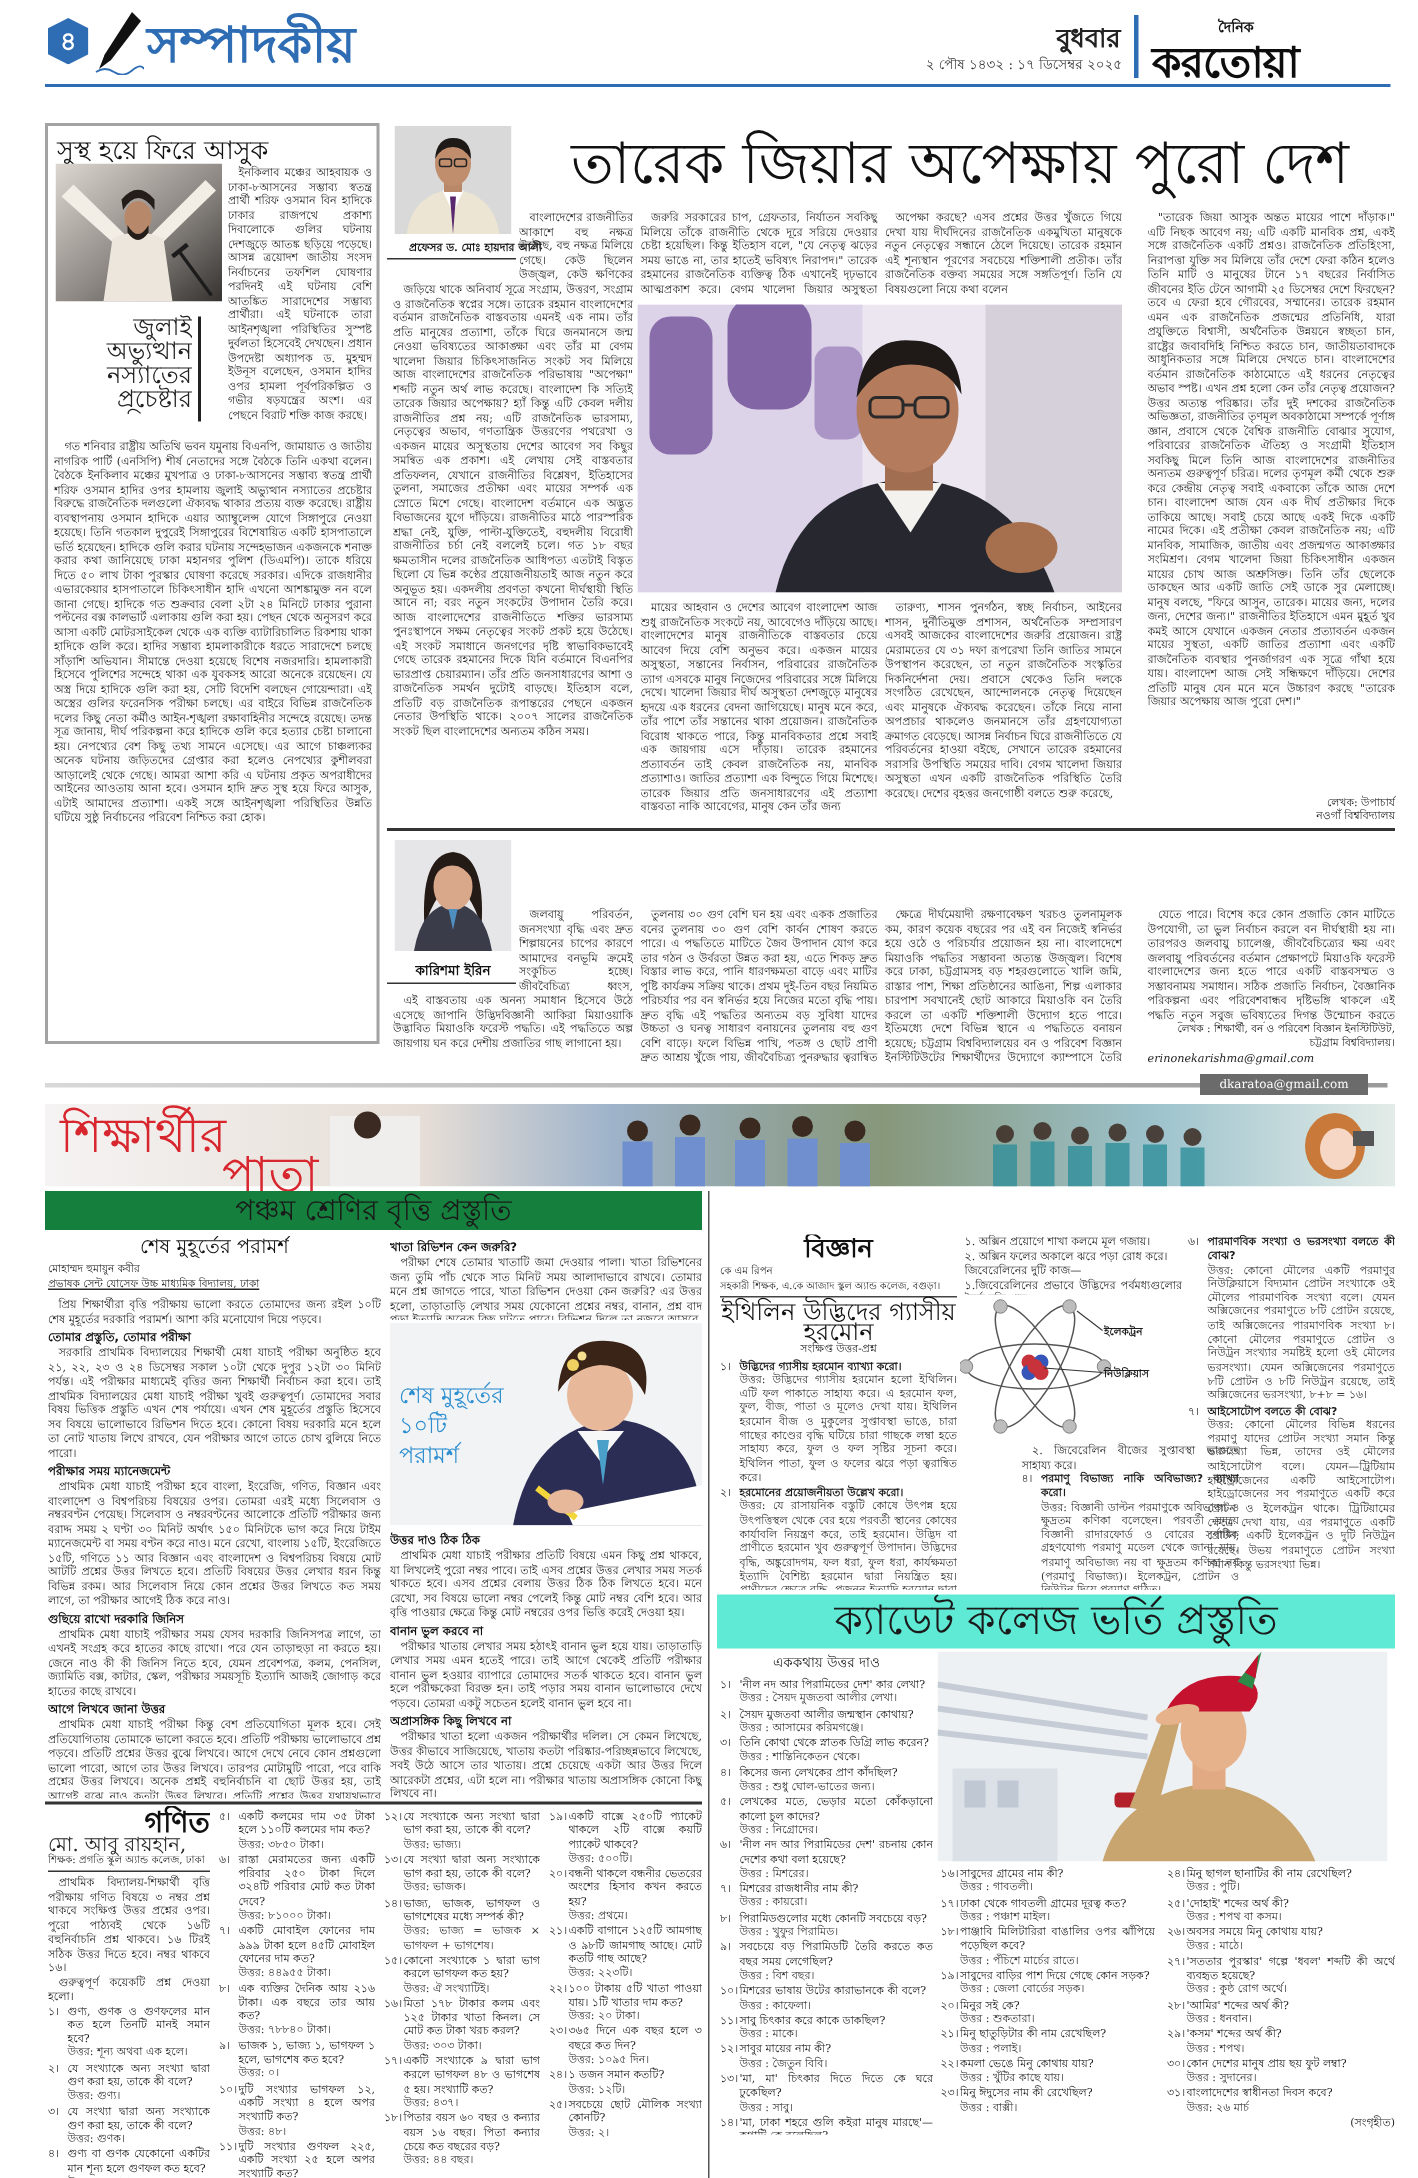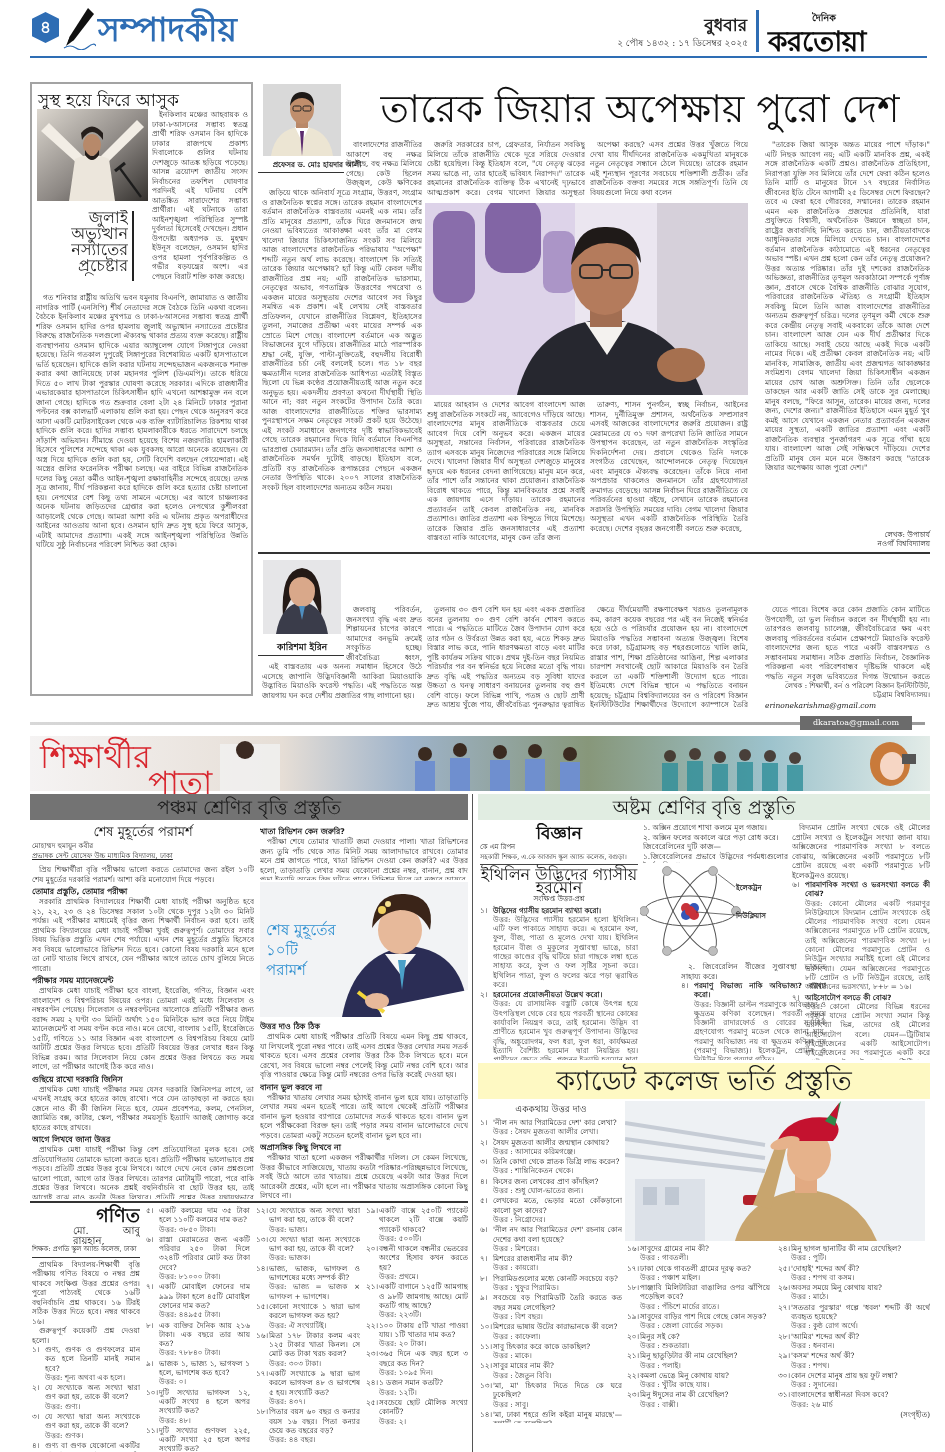--- a/index.html
+++ b/index.html
@@ -209,22 +209,21 @@
         <rect x="732" y="27" width="16" height="28"></rect>
         <rect x="757" y="29" width="16" height="26"></rect>
     </g>
     <ellipse cx="860" cy="28" rx="20" ry="22" fill="#c97a3a"></ellipse>
     <ellipse cx="862" cy="30" rx="12" ry="14" fill="#f6d6c4"></ellipse>
     <rect x="872" y="18" width="14" height="10" fill="#555"></rect>
   </svg>
   <div class="abs" style="left:40px;top:732px;font-size:32px;color:#d8262e;font-family:'DejaVu Serif',serif;white-space:nowrap;">শিক্ষার্থীর</div>
   <div class="abs" style="left:148px;top:758px;font-size:32px;color:#d8262e;font-family:'DejaVu Serif',serif;white-space:nowrap;">পাতা</div>
 
-  <div class="sec-head" style="left:30px;top:794px;width:438px;height:26px;line-height:26px;font-size:19px;background:#737373;">পঞ্চম শ্রেণির বৃত্তি প্রস্তুতি</div>
-  <div class="sec-head" style="left:478px;top:794px;width:452px;height:26px;line-height:26px;font-size:19px;background:#e1ede2;">অষ্টম শ্রেণির বৃত্তি প্রস্তুতি</div>
+  <div class="sec-head" style="left:30px;top:794px;width:438px;height:26px;line-height:26px;font-size:19px;background:#15803d;">পঞ্চম শ্রেণির বৃত্তি প্রস্তুতি</div>
   <div class="rule" style="left:472px;top:794px;width:1px;height:658px;background:#555;"></div>
 
   <div class="col" style="left:32px;top:824px;width:222px;height:375px;">
     <div style="text-align:center;font-size:13px;line-height:16px;font-family:'DejaVu Serif',serif;color:#111;">শেষ মুহূর্তের পরামর্শ</div>
     <div style="font-size:7px;margin-top:2px;">মোহাম্মদ হুমায়ুন কবীর</div>
     <div style="font-size:7px;text-decoration:underline;margin-bottom:4px;">প্রভাষক সেন্ট যোসেফ উচ্চ মাধ্যমিক বিদ্যালয়, ঢাকা</div>
     <div>
         <p>প্রিয় শিক্ষার্থীরা বৃত্তি পরীক্ষায় ভালো করতে তোমাদের জন্য রইল ১০টি শেষ মুহূর্তের দরকারি পরামর্শ। আশা করি মনোযোগ দিয়ে পড়বে।</p>
         <div class="sub-h">তোমার প্রস্তুতি, তোমার পরীক্ষা</div>
         <p>সরকারি প্রাথমিক বিদ্যালয়ের শিক্ষার্থী মেধা যাচাই পরীক্ষা অনুষ্ঠিত হবে ২১, ২২, ২৩ ও ২৪ ডিসেম্বর সকাল ১০টা থেকে দুপুর ১২টা ৩০ মিনিট পর্যন্ত। এই পরীক্ষার মাধ্যমেই বৃত্তির জন্য শিক্ষার্থী নির্বাচন করা হবে। তাই প্রাথমিক বিদ্যালয়ের মেধা যাচাই পরীক্ষা খুবই গুরুত্বপূর্ণ। তোমাদের সবার বিষয় ভিত্তিক প্রস্তুতি এখন শেষ পর্যায়ে। এখন শেষ মুহূর্তের প্রস্তুতি হিসেবে সব বিষয়ে ভালোভাবে রিভিশন দিতে হবে। কোনো বিষয় দরকারি মনে হলে তা নোট খাতায় লিখে রাখবে, যেন পরীক্ষার আগে তাতে চোখ বুলিয়ে নিতে পারো।</p>
@@ -263,21 +262,21 @@
       <p>প্রাথমিক মেধা যাচাই পরীক্ষার প্রতিটি বিষয়ে এমন কিছু প্রশ্ন থাকবে, যা লিখলেই পুরো নম্বর পাবে। তাই এসব প্রশ্নের উত্তর লেখার সময় সতর্ক থাকতে হবে। এসব প্রশ্নের বেলায় উত্তর ঠিক ঠিক লিখতে হবে। মনে রেখো, সব বিষয়ে ভালো নম্বর পেলেই কিন্তু মোট নম্বর বেশি হবে। আর বৃত্তি পাওয়ার ক্ষেত্রে কিন্তু মোট নম্বরের ওপর ভিত্তি করেই দেওয়া হয়।</p>
       <div class="sub-h">বানান ভুল করবে না</div>
       <p>পরীক্ষার খাতায় লেখার সময় হঠাৎই বানান ভুল হয়ে যায়। তাড়াতাড়ি লেখার সময় এমন হতেই পারে। তাই আগে থেকেই প্রতিটি পরীক্ষার বানান ভুল হওয়ার ব্যাপারে তোমাদের সতর্ক থাকতে হবে। বানান ভুল হলে পরীক্ষকেরা বিরক্ত হন। তাই পড়ার সময় বানান ভালোভাবে দেখে পড়বে। তোমরা একটু সচেতন হলেই বানান ভুল হবে না।</p>
       <div class="sub-h">অপ্রাসঙ্গিক কিছু লিখবে না</div>
       <p>পরীক্ষার খাতা হলো একজন পরীক্ষার্থীর দলিল। সে কেমন লিখেছে, উত্তর কীভাবে সাজিয়েছে, খাতায় কতটা পরিষ্কার-পরিচ্ছন্নভাবে লিখেছে, সবই উঠে আসে তার খাতায়। প্রশ্নে চেয়েছে একটা আর উত্তর দিলে আরেকটা প্রশ্নের, এটা হলে না। পরীক্ষার খাতায় অপ্রাসঙ্গিক কোনো কিছু লিখবে না।</p>
     </div>
   <div class="rule" style="left:30px;top:1201px;width:438px;height:1.5px;"></div>
 
   <div class="col" style="left:32px;top:1204px;width:108px;height:248px;">
     <div style="text-align:right;font-size:19px;line-height:22px;font-weight:bold;font-family:'DejaVu Serif',serif;color:#111;">গণিত</div>
-    <div style="font-size:10px;margin-left:41px;">মো. আবু রায়হান,</div>
+    <div style="font-size:13px;">মো. আবু রায়হান,</div>
     <div style="font-size:6.8px;border-bottom:1px solid #333;padding-bottom:2px;margin-bottom:2px;">শিক্ষক: প্রগতি স্কুল অ্যান্ড কলেজ, ঢাকা</div>
     <div>
         <p>প্রাথমিক বিদ্যালয়-শিক্ষার্থী বৃত্তি পরীক্ষায় গণিত বিষয়ে ৩ নম্বর প্রশ্ন থাকবে সংক্ষিপ্ত উত্তর প্রশ্নের ওপর। পুরো পাঠ্যবই থেকে ১৬টি বহুনির্বাচনি প্রশ্ন থাকবে। ১৬ টিরই সঠিক উত্তর দিতে হবে। নম্বর থাকবে ১৬।</p>
         <p>গুরুত্বপূর্ণ কয়েকটি প্রশ্ন দেওয়া হলো।</p>
       </div>
     <div>
         <div class="qa">
           <span class="qa-num">১।</span>
           <div class="qa-body">
             <div class="qa-q">গুণ্য, গুণক ও গুণফলের মান কত হলে তিনটি মানই সমান হবে?</div>
@@ -524,41 +523,38 @@
           <span class="qa-num">৪।</span>
           <div class="qa-body">
             <div class="qa-q">পরমাণু বিভাজ্য নাকি অবিভাজ্য? ব্যাখ্যা করো।</div>
             <div class="qa-a">উত্তর: বিজ্ঞানী ডাল্টন পরমাণুকে অবিভাজ্য ও ক্ষুদ্রতম কণিকা বলেছেন। পরবর্তী সময়ে বিজ্ঞানী রাদারফোর্ড ও বোরের সর্বাধিক গ্রহণযোগ্য পরমাণু মডেল থেকে জানা যায়, পরমাণু অবিভাজ্য নয় বা ক্ষুদ্রতম কণিকা নয় (পরমাণু বিভাজ্য)। ইলেকট্রন, প্রোটন ও নিউট্রন দিয়ে পরমাণু গঠিত।</div>
           </div>
         </div>
       </div>
   </div>
   <div class="col bold-q" style="left:792px;top:823px;width:138px;height:237px;">
     <div>
-        <p>বিদ্যমান প্রোটন সংখ্যা থেকে ওই মৌলের প্রোটন সংখ্যা ও ইলেকট্রন সংখ্যা জানা যায়। অক্সিজেনের পারমাণবিক সংখ্যা ৮ বলতে বোঝায়, অক্সিজেনের একটি পরমাণুতে ৮টি প্রোটন রয়েছে এবং একটি পরমাণুতে ৮টি ইলেকট্রনও রয়েছে।</p>
-      </div>
-    <div>
         <div class="qa">
           <span class="qa-num">৬।</span>
           <div class="qa-body">
             <div class="qa-q">পারমাণবিক সংখ্যা ও ভরসংখ্যা বলতে কী বোঝ?</div>
             <div class="qa-a">উত্তর: কোনো মৌলের একটি পরমাণুর নিউক্লিয়াসে বিদ্যমান প্রোটন সংখ্যাকে ওই মৌলের পারমাণবিক সংখ্যা বলে। যেমন অক্সিজেনের পরমাণুতে ৮টি প্রোটন রয়েছে, তাই অক্সিজেনের পারমাণবিক সংখ্যা ৮। কোনো মৌলের পরমাণুতে প্রোটন ও নিউট্রন সংখ্যার সমষ্টিই হলো ওই মৌলের ভরসংখ্যা। যেমন অক্সিজেনের পরমাণুতে ৮টি প্রোটন ও ৮টি নিউট্রন রয়েছে, তাই অক্সিজেনের ভরসংখ্যা, ৮+৮ = ১৬।</div>
           </div>
         </div>
         <div class="qa">
           <span class="qa-num">৭।</span>
           <div class="qa-body">
             <div class="qa-q">আইসোটোপ বলতে কী বোঝ?</div>
             <div class="qa-a">উত্তর: কোনো মৌলের বিভিন্ন ধরনের পরমাণু যাদের প্রোটন সংখ্যা সমান কিন্তু ভরসংখ্যা ভিন্ন, তাদের ওই মৌলের আইসোটোপ বলে। যেমন—ট্রিটিয়াম হাইড্রোজেনের একটি আইসোটোপ। হাইড্রোজেনের সব পরমাণুতে একটি করে প্রোটন ও ইলেকট্রন থাকে। ট্রিটিয়ামের ক্ষেত্রে দেখা যায়, এর পরমাণুতে একটি প্রোটন, একটি ইলেকট্রন ও দুটি নিউট্রন রয়েছে। উভয় পরমাণুতে প্রোটন সংখ্যা সমান কিন্তু ভরসংখ্যা ভিন্ন।</div>
           </div>
         </div>
       </div>
   </div>
 
-  <div class="sec-head" style="left:478px;top:1063px;width:452px;height:36px;line-height:36px;font-size:27px;background:#fef9c3;">ক্যাডেট কলেজ ভর্তি প্রস্তুতি</div>
+  <div class="sec-head" style="left:478px;top:1063px;width:452px;height:36px;line-height:36px;font-size:27px;background:#5eead4;">ক্যাডেট কলেজ ভর্তি প্রস্তুতি</div>
   <div class="col" style="left:480px;top:1103px;width:142px;height:320px;">
     <div style="text-align:center;font-size:9px;line-height:13px;margin-bottom:2px;">এককথায় উত্তর দাও</div>
     <div>
         <div class="qa">
           <span class="qa-num">১।</span>
           <div class="qa-body">
             <div class="qa-q">'নীল নদ আর পিরামিডের দেশ' কার লেখা?</div>
             <div class="qa-a">উত্তর : সৈয়দ মুজতবা আলীর লেখা।</div>
           </div>
         </div>

